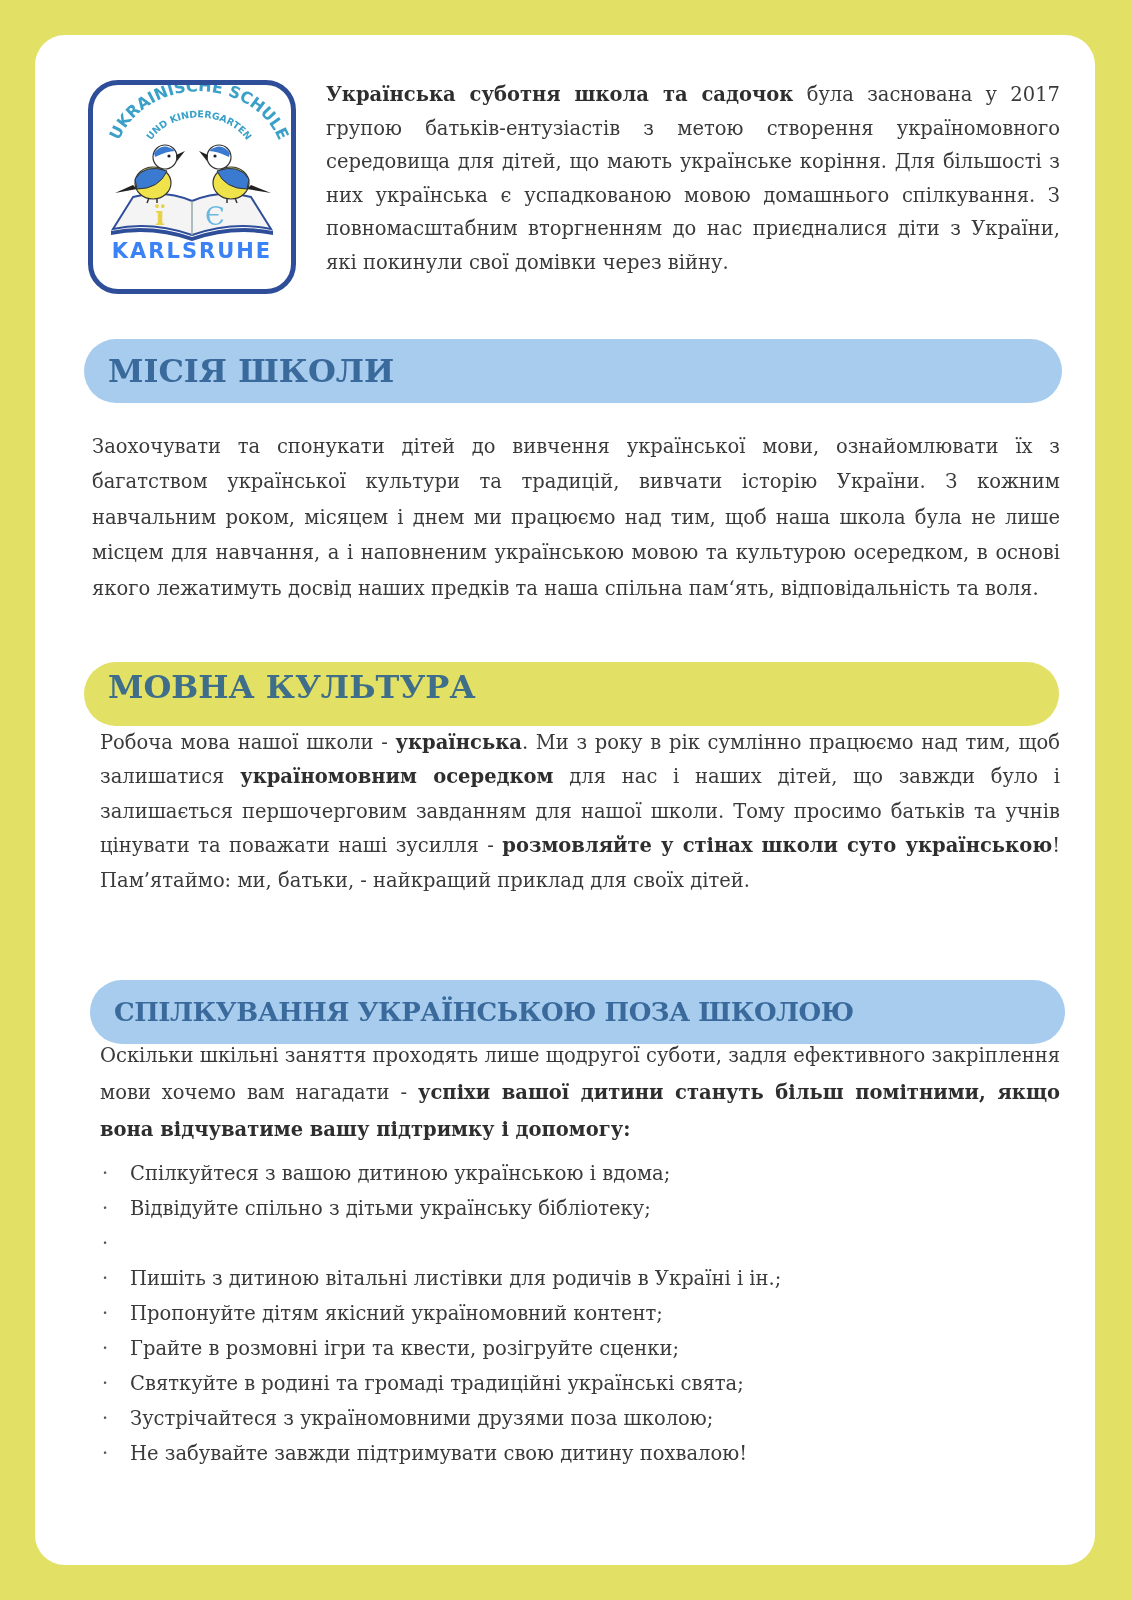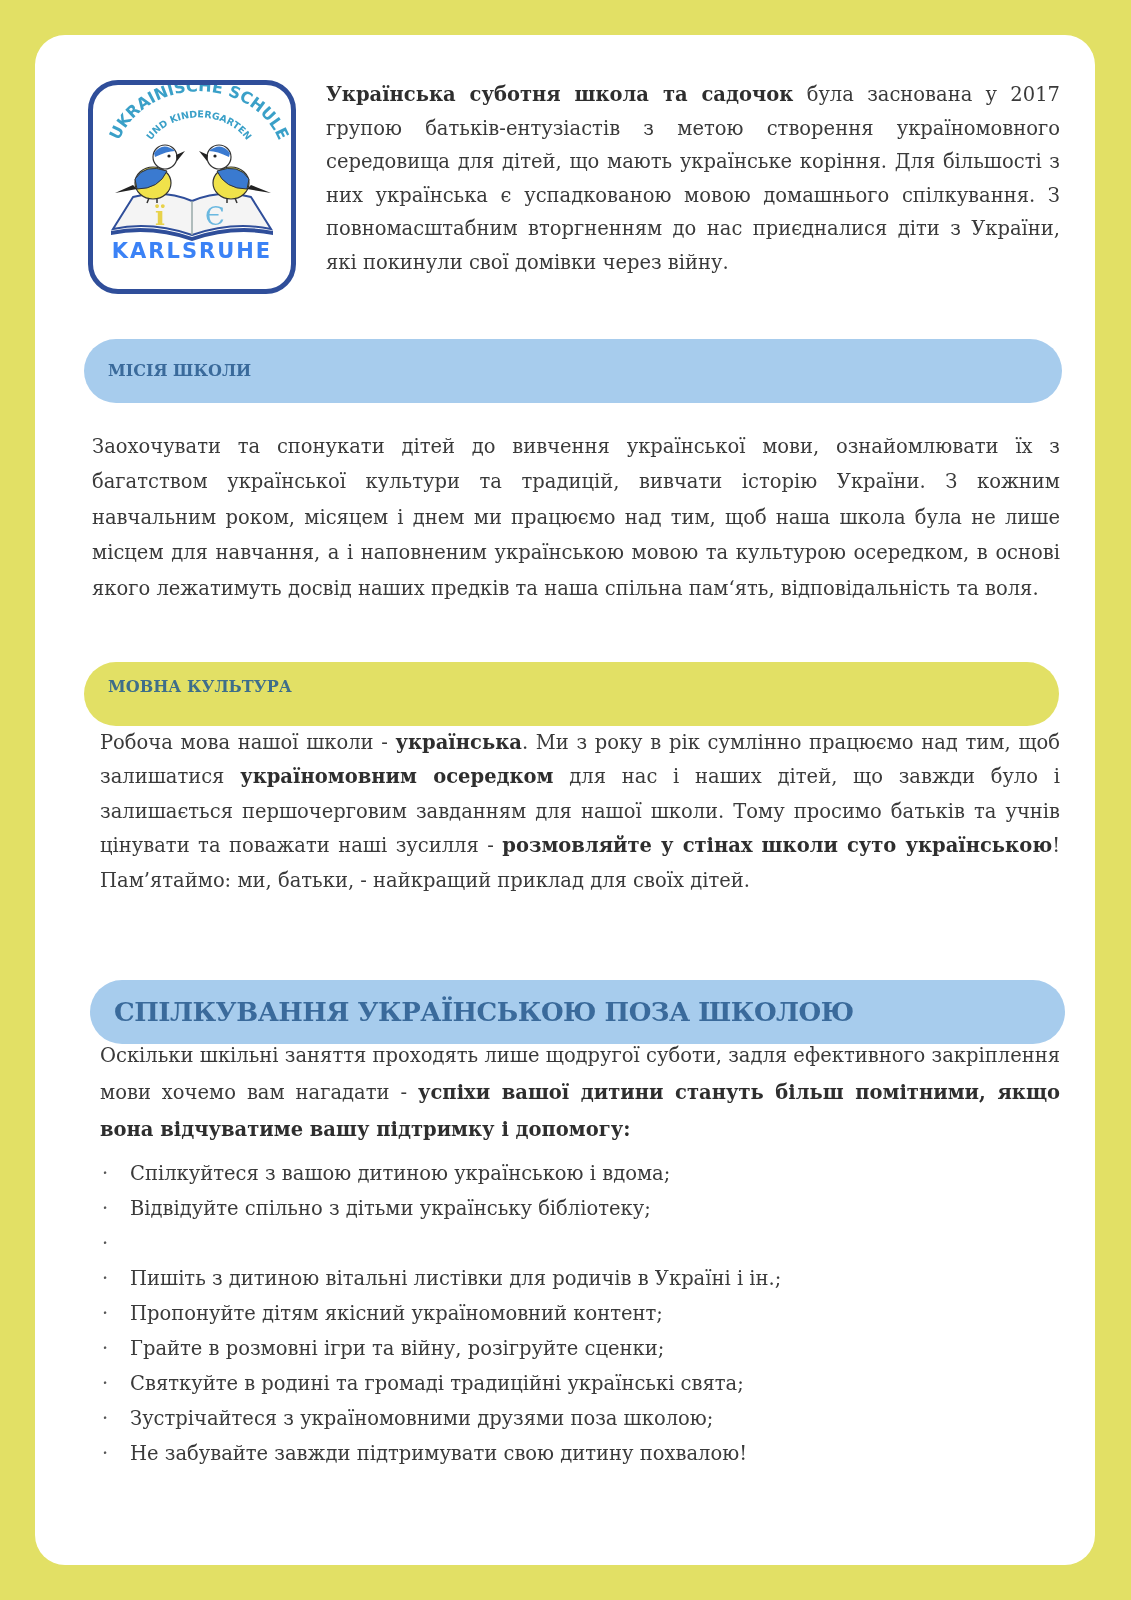--- a/index.html
+++ b/index.html
@@ -30,21 +30,21 @@
     color:#3b82f6;
   }
 
   .intro {
     position:absolute; left:326px; top:78px; width:734px;
     line-height:33.6px; text-align:justify;
   }
 
   .banner {
     position:absolute; border-radius:34px;
-    font-family:"DejaVu Serif", serif; font-weight:bold; font-size:16px;
+    font-family:"DejaVu Serif", serif; font-weight:bold; font-size:32px;
     color:#3a6a9b; box-sizing:border-box; padding-left:24px;
   }
   .banner.blue { background:#a7cced; }
   .banner.yellow { background:#e2e065; color:#3e6e8a; }
   .b1 { left:84px; top:339px; width:978px; height:64px; line-height:64px; }
   .b2 { left:84px; top:654px; width:975px; height:64px; line-height:50px;margin-top:8px; }
   .b3 { left:90px; top:955px; width:975px; height:64px; line-height:64px; font-size:26px; letter-spacing:-0.5px;margin-top:25px;}
 
   .mission {
     position:absolute; left:92px; top:429px; width:968px;
@@ -127,17 +127,17 @@
 
 <div class="banner blue b3">СПІЛКУВАННЯ УКРАЇНСЬКОЮ ПОЗА ШКОЛОЮ</div>
 <div class="outside txt"><span>Оскільки шкільні заняття проходять лише щодругої суботи, задля ефективного закріплення мови хочемо вам нагадати - </span><b>успіхи вашої дитини стануть більш помітними, якщо вона відчуватиме вашу підтримку і допомогу:</b></div>
 
 <ul class="tips txt">
   <li><span class="dot">·</span><span>Спілкуйтеся з вашою дитиною українською і вдома;</span></li>
   <li><span class="dot">·</span><span>Відвідуйте спільно з дітьми українську бібліотеку;</span></li>
   <li><span class="dot">·</span></li>
   <li><span class="dot">·</span><span>Пишіть з  дитиною вітальні листівки для родичів в Україні і ін.;</span></li>
   <li><span class="dot">·</span><span>Пропонуйте дітям якісний україномовний контент;</span></li>
-  <li><span class="dot">·</span><span>Грайте в розмовні ігри та війну, розігруйте сценки;</span></li>
+  <li><span class="dot">·</span><span>Грайте в розмовні ігри та квести, розігруйте сценки;</span></li>
   <li><span class="dot">·</span><span>Святкуйте в родині та громаді традиційні українські свята;</span></li>
   <li><span class="dot">·</span><span>Зустрічайтеся з україномовними друзями поза школою;</span></li>
   <li><span class="dot">·</span><span>Не забувайте завжди підтримувати свою дитину похвалою!</span></li>
 </ul>
 
 </body></html>

